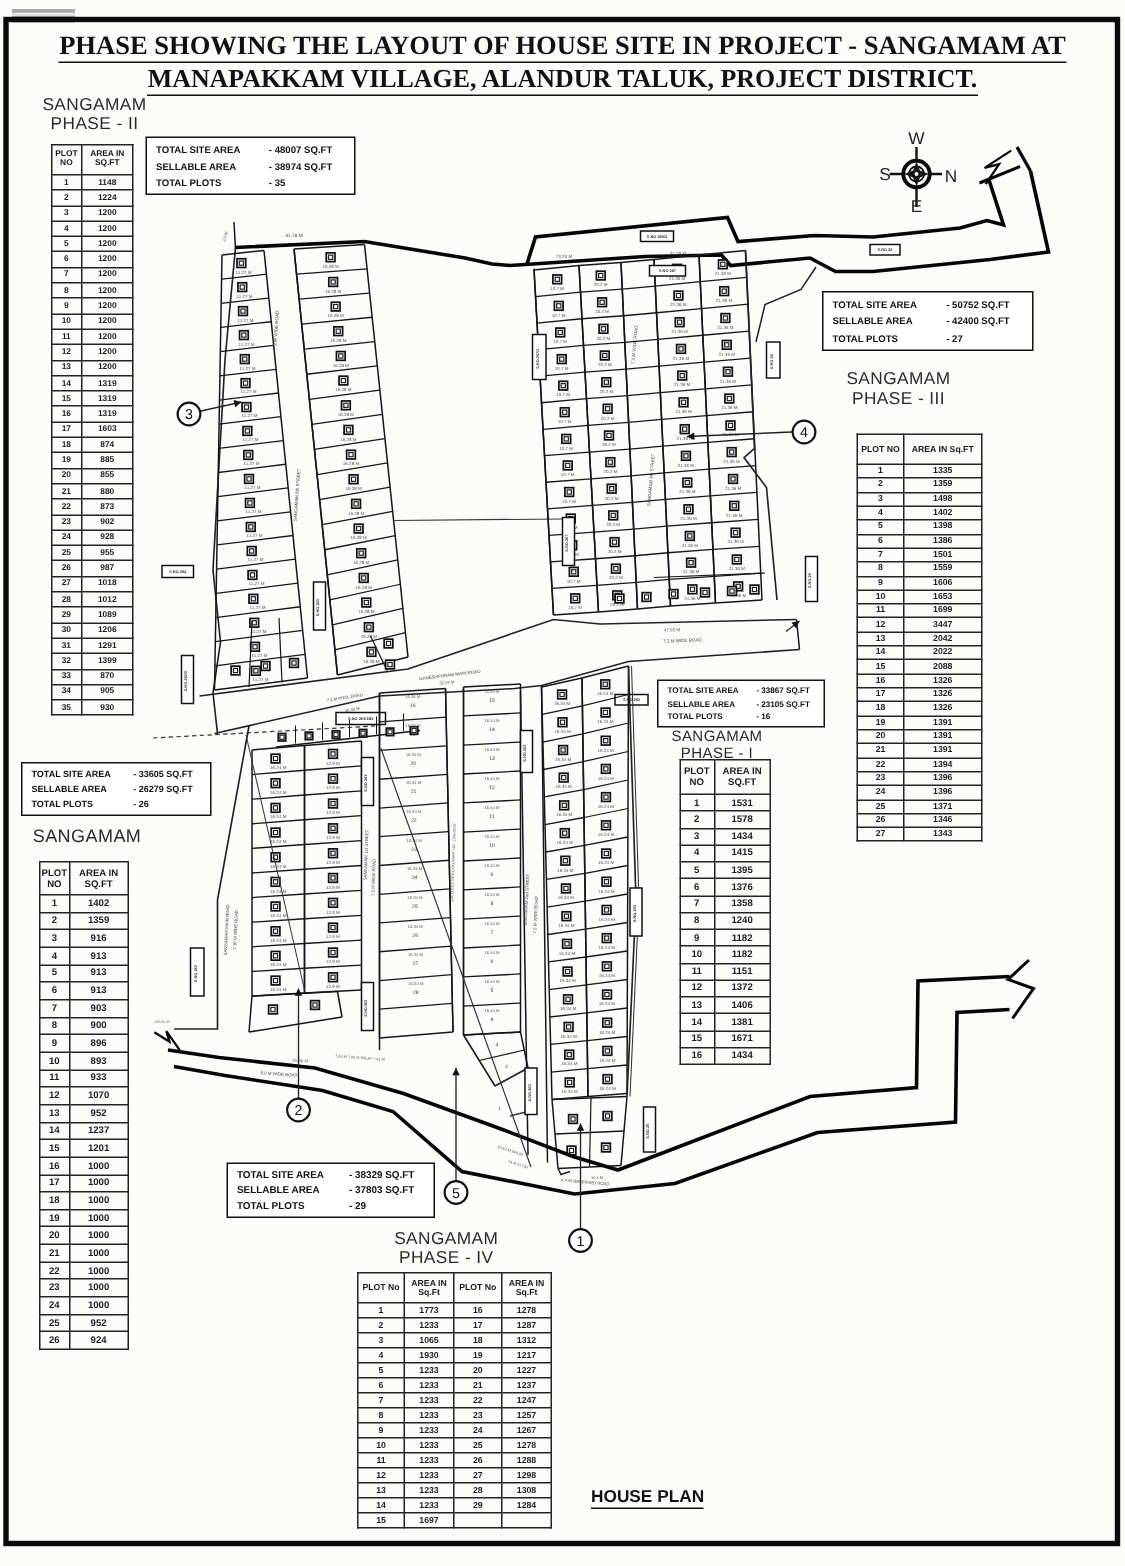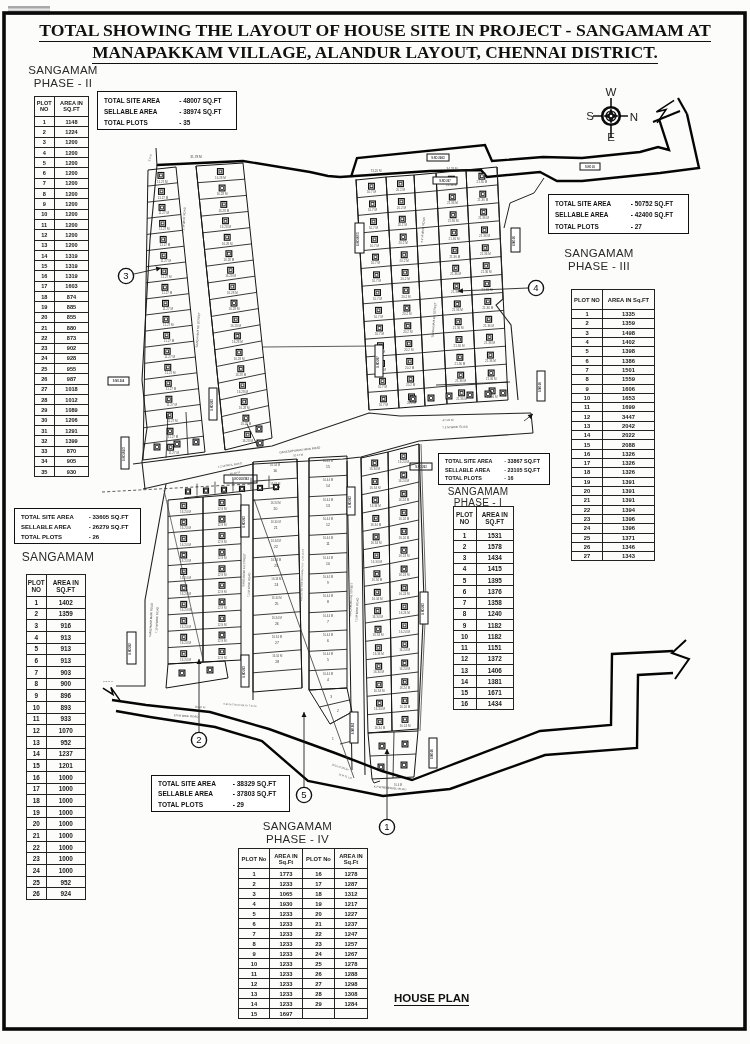--- a/index.html
+++ b/index.html
@@ -946,22 +946,22 @@
 <circle cx="611" cy="116" r="1.3" fill="#fff"></circle>
       </g>
 
 <text x="611.0" y="96.0" font-family="Liberation Sans, sans-serif" font-size="11.5" fill="#222" font-weight="normal" text-anchor="middle">W</text>
 <text x="634.0" y="121.0" font-family="Liberation Sans, sans-serif" font-size="11.5" fill="#222" font-weight="normal" text-anchor="middle">N</text>
 <text x="611.0" y="141.0" font-family="Liberation Sans, sans-serif" font-size="11.5" fill="#222" font-weight="normal" text-anchor="middle">E</text>
 <text x="590.0" y="120.0" font-family="Liberation Sans, sans-serif" font-size="11.5" fill="#222" font-weight="normal" text-anchor="middle">S</text>
 </svg>
 
 <div style="position:absolute;left:0px;top:20px;width:750px;text-align:center;font-family:'Liberation Serif',serif;font-weight:bold;color:#111;">
-      <div style="font-size:17.7px;"><span style="border-bottom:1.8px solid #111;padding-bottom:1px;">TOTAL SHOWING THE LAYOUT OF HOUSE SITE IN PROJECT - SANGAMAM AT</span></div>
-      <div style="font-size:17.3px;margin-top:1.5px;"><span style="border-bottom:1.8px solid #111;padding-bottom:1px;">MANAPAKKAM VILLAGE, ALANDUR LAYOUT, CHENNAI DISTRICT.</span></div>
+      <div style="font-size:17.7px;"><span style="border-bottom:1.8px solid #111;padding-bottom:1px;">PHASE SHOWING THE LAYOUT OF HOUSE SITE IN PROJECT - SANGAMAM AT</span></div>
+      <div style="font-size:17.3px;margin-top:1.5px;"><span style="border-bottom:1.8px solid #111;padding-bottom:1px;">MANAPAKKAM VILLAGE, ALANDUR TALUK, PROJECT DISTRICT.</span></div>
     </div>
 
 <div style="position:absolute;left:17px;top:64px;width:92px;text-align:center;font:11.5px/13.0px 'Liberation Sans',sans-serif;color:#2a2a2a;letter-spacing:0.3px;">SANGAMAM<br>PHASE - II</div>
 
 <div style="position:absolute;left:553px;top:247px;width:92px;text-align:center;font:11.5px/13.0px 'Liberation Sans',sans-serif;color:#2a2a2a;letter-spacing:0.3px;">SANGAMAM<br>PHASE - III</div>
 
 <div style="position:absolute;left:12px;top:551px;width:92px;text-align:center;font:12px/13.5px 'Liberation Sans',sans-serif;color:#2a2a2a;letter-spacing:0.3px;">SANGAMAM</div>
 
 <div style="position:absolute;left:432px;top:486px;width:92px;text-align:center;font:10px/11px 'Liberation Sans',sans-serif;color:#2a2a2a;letter-spacing:0.3px;">SANGAMAM<br>PHASE - I</div>
 

